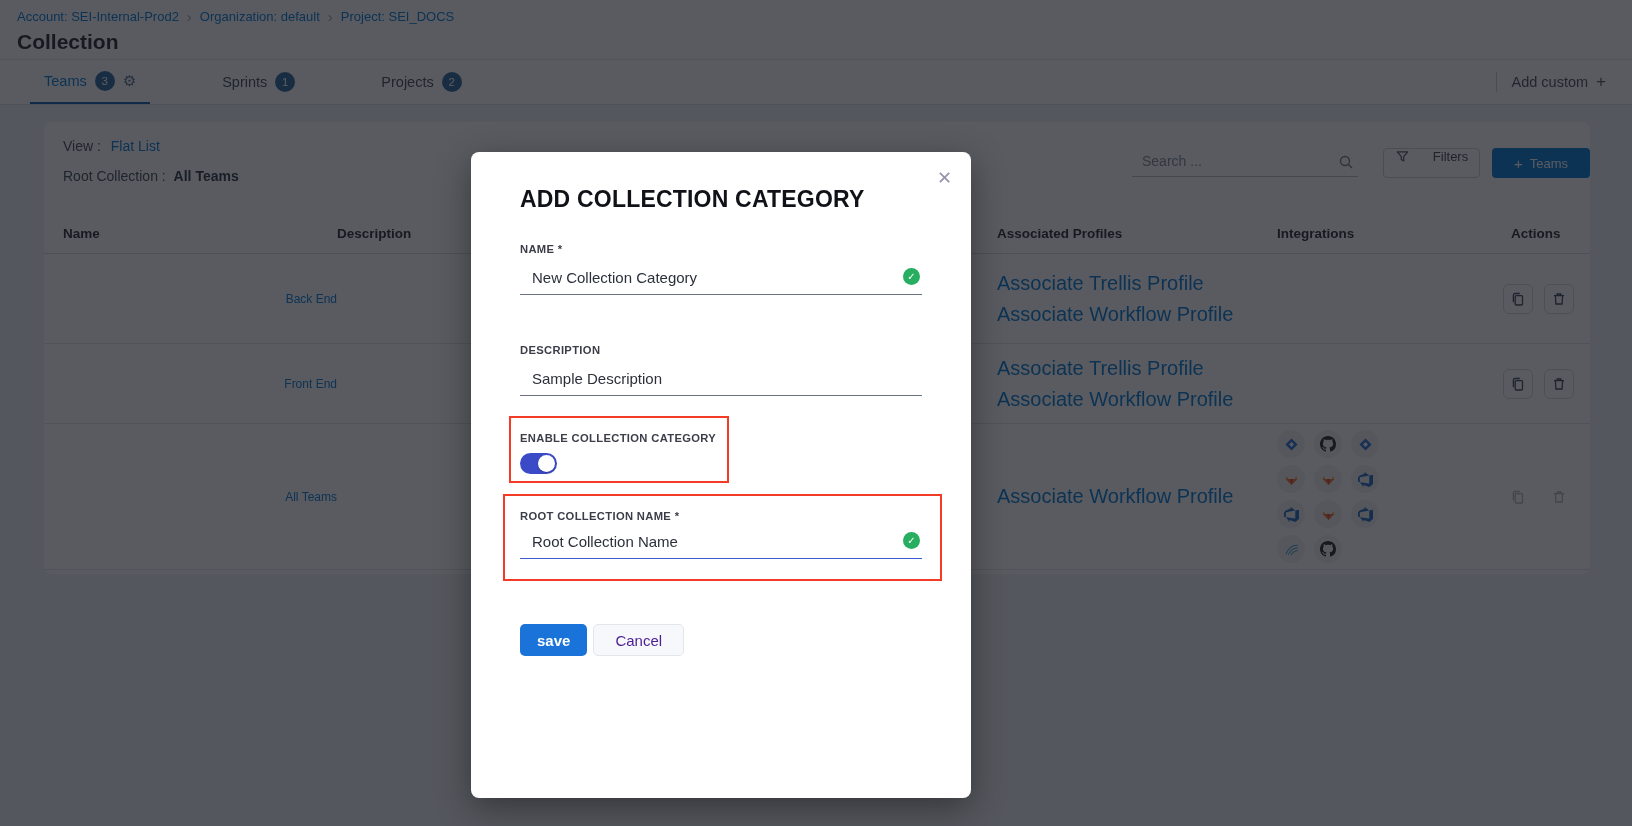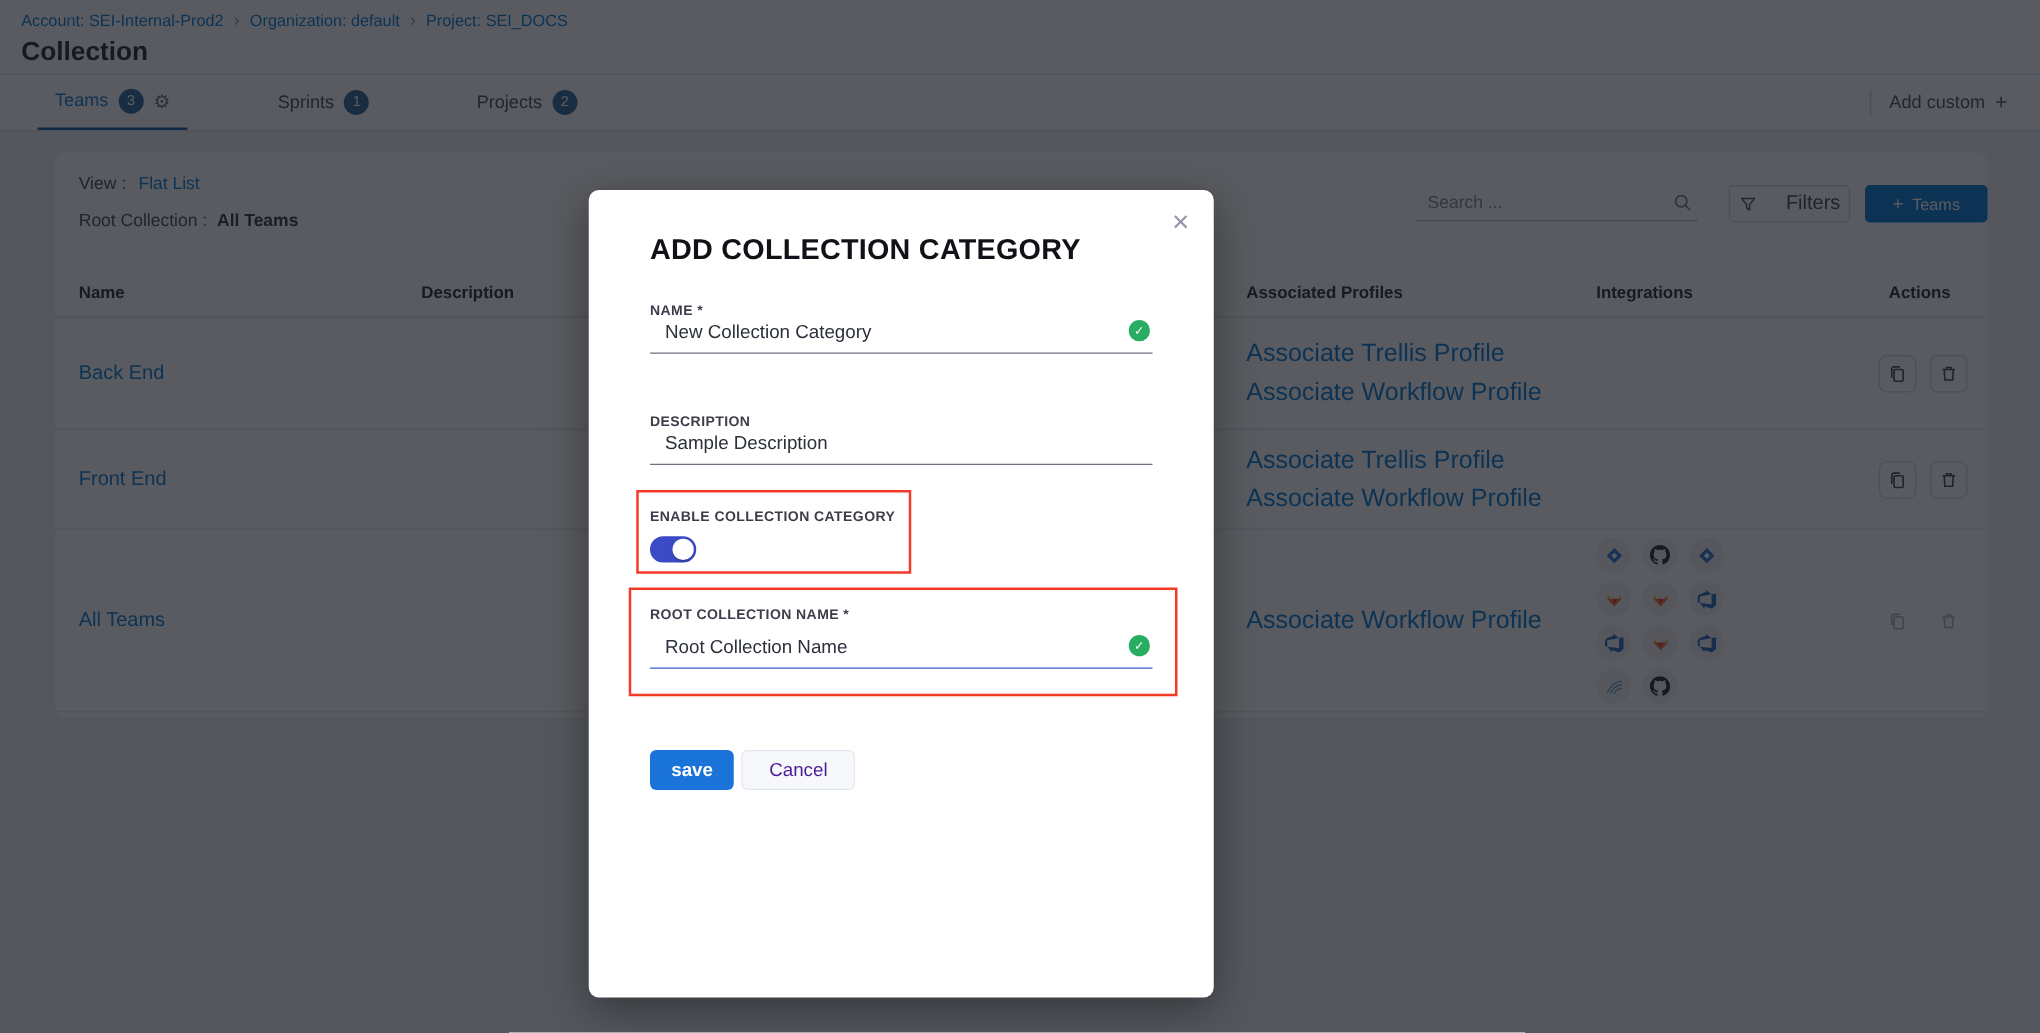--- a/index.html
+++ b/index.html
@@ -30,51 +30,51 @@
   .ctl-left { position:absolute; left:19px; top:16px; font-size:14px; color:#3d4754; }
   .ctl-left .line2 { margin-top:14px; }
   .ctl-left a { color:#0278d5; text-decoration:none; cursor:pointer; }
   .ctl-left b { color:#2a313c; font-weight:700; margin-left:4px; }
 
   .search { position:absolute; left:1088px; top:25px; width:226px; }
   .search input { width:100%; border:none; border-bottom:1px solid #b6bbc4; background:transparent; font-size:14px; color:#ec4899; padding:6px 26px 7px 10px; outline:none; font-family:"Liberation Sans",sans-serif; }
   .search input::placeholder { color:#7d8694; }
   .search svg { position:absolute; right:4px; top:7px; }
 
-  .btn-filters { position:absolute; left:1339px; top:26px; height:30px; width:97px; background:#fff; border:1px solid #cdd1d8; border-radius:4px; display:flex; align-items:center; justify-content:center; gap:23px; font-size:16px; color:#3c4450; cursor:pointer; }
+  .btn-filters { position:absolute; left:1339px; top:26px; height:30px; width:97px; background:#fff; border:1px solid #cdd1d8; border-radius:4px; display:flex; justify-content:center; gap:23px; font-size:13px; color:#3c4450; cursor:pointer; }
   .btn-teams { position:absolute; left:1448px; top:26px; height:30px; width:98px; background:#0278d5; border:none; border-radius:4px; display:flex; align-items:center; justify-content:center; gap:7px; font-size:13px; color:#fff; cursor:pointer; }
   .btn-teams .plus { font-size:15px; }
 
   .trow { display:grid; grid-template-columns:274px 660px 280px 226px 87px; padding-left:19px; align-items:center; }
   .thead { position:absolute; left:0; top:92px; width:100%; height:40px; border-bottom:1px solid #d8dbe0; font-size:13.5px; font-weight:700; color:#22272f; }
   .thead .trow { height:100%; }
   .th-actions { padding-left:8px; }
   .rows { position:absolute; left:0; top:132px; width:100%; }
   .row { border-bottom:1px solid #e2e4e9; }
   .row-1 { height:90px; } .row-2 { height:80px; } .row-3 { height:146px; }
   .row .trow { height:100%; }
-  .name-link { color:#0278d5; font-size:16px; text-decoration:none; cursor:pointer; }
+  .name-link { color:#0278d5; font-size:12px; text-decoration:none; cursor:pointer;text-align:right; }
   .desc { font-size:14px; color:#4b515c; }
   .profiles { display:flex; flex-direction:column; justify-content:center; line-height:31px; font-size:20px; }
   .profiles a { color:#0278d5; text-decoration:none; cursor:pointer; }
   .profiles .prefix { color:#5c6470; }
   .intgrid { display:grid; grid-template-columns:repeat(3,28px); gap:7px 9px; }
   .intc { width:28px; height:28px; border-radius:50%; background:#f0f1f5; display:flex; align-items:center; justify-content:center; }
   .actions { display:flex; gap:11px; }
   .icon-btn { width:30px; height:30px; border:1px solid #d3d6de; border-radius:6px; background:#fff; display:flex; align-items:center; justify-content:center; cursor:pointer; }
   .actions.disabled .icon-btn { border:none; opacity:.4; cursor:default; }
 
   
   .overlay { position:absolute; inset:0; background:rgba(19,22,29,0.7); }
   .modal { position:absolute; left:471px; top:152px; width:500px; height:646px; background:#fff; border-radius:8px; box-shadow:0 10px 34px rgba(0,0,0,.38); padding:34px 49px 0; }
   .modal-close { position:absolute; right:19px; top:17px; font-size:18px; color:#9596ad; background:none; border:none; cursor:pointer; line-height:1; }
   .modal h1 { font-size:23px; font-weight:800; color:#101217; letter-spacing:.2px; margin-bottom:30px; }
   .flabel { font-size:11.2px; font-weight:700; letter-spacing:.35px; color:#3b3d49; text-transform:uppercase; }
   .field { margin-bottom:49px; }
-  .inrow { position:relative; margin-top:0; }
+  .inrow { position:relative; margin-top:12px; }
   .inrow input { width:100%; border:none; border-bottom:1.5px solid #6b7280; font-size:15px; color:#2b303b; padding:2px 30px 8px 12px; outline:none; background:transparent; font-family:"Liberation Sans",sans-serif; }
   .inrow.valid-blue input { border-bottom-color:#3b5bd0; }
   .check { position:absolute; right:2px; bottom:10px; width:17px; height:17px; border-radius:50%; background:#27ae60; color:#fff; font-size:10px; display:flex; align-items:center; justify-content:center; }
   .field.desc-field { margin-bottom:20px; }
 
   .redbox1 { width:220px; height:67px; border:2px solid #f43b28; margin-left:-11px; padding:14px 0 0 9px; }
   .toggle { margin-top:9px; width:37px; height:21px; border-radius:11px; background:#3b4bc8; position:relative; cursor:pointer; }
   .toggle .knob { position:absolute; left:18px; top:2px; width:17px; height:17px; border-radius:50%; background:#fff; box-shadow:0 1px 2px rgba(0,0,0,.25); }
 
   .note { margin-top:8px; width:406px; font-size:15px; line-height:37px; color:#3d4454; }

